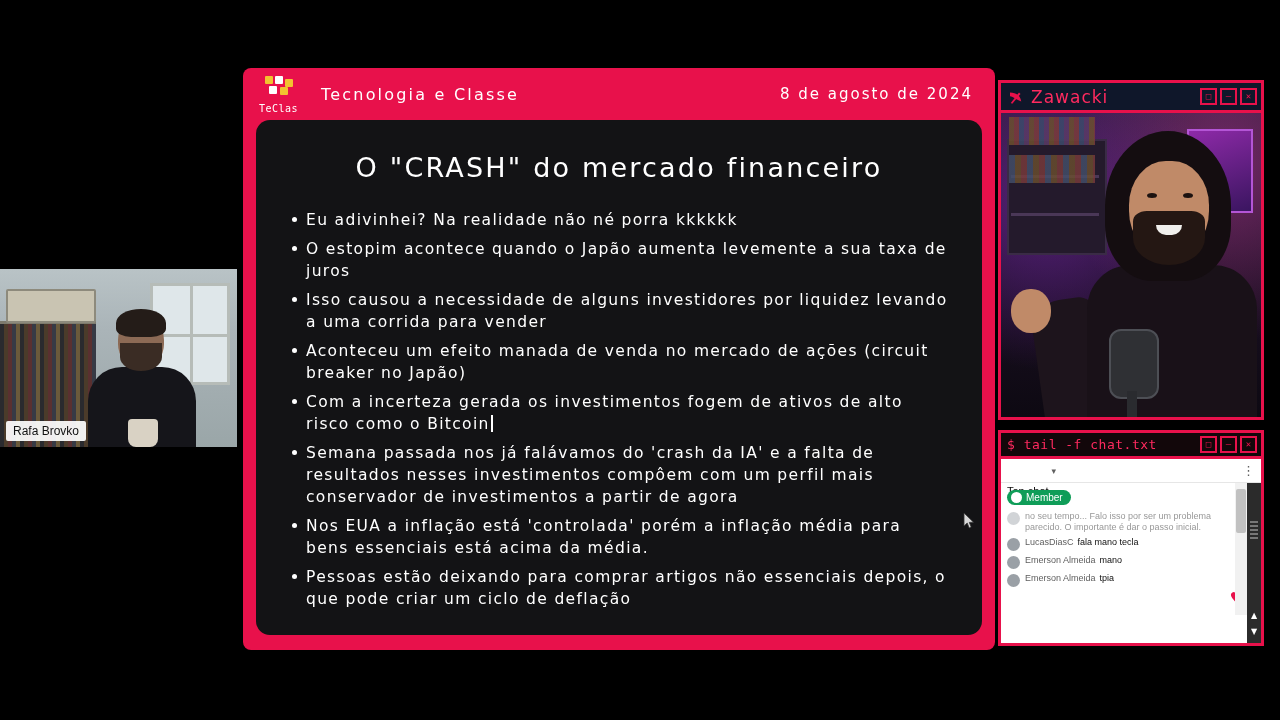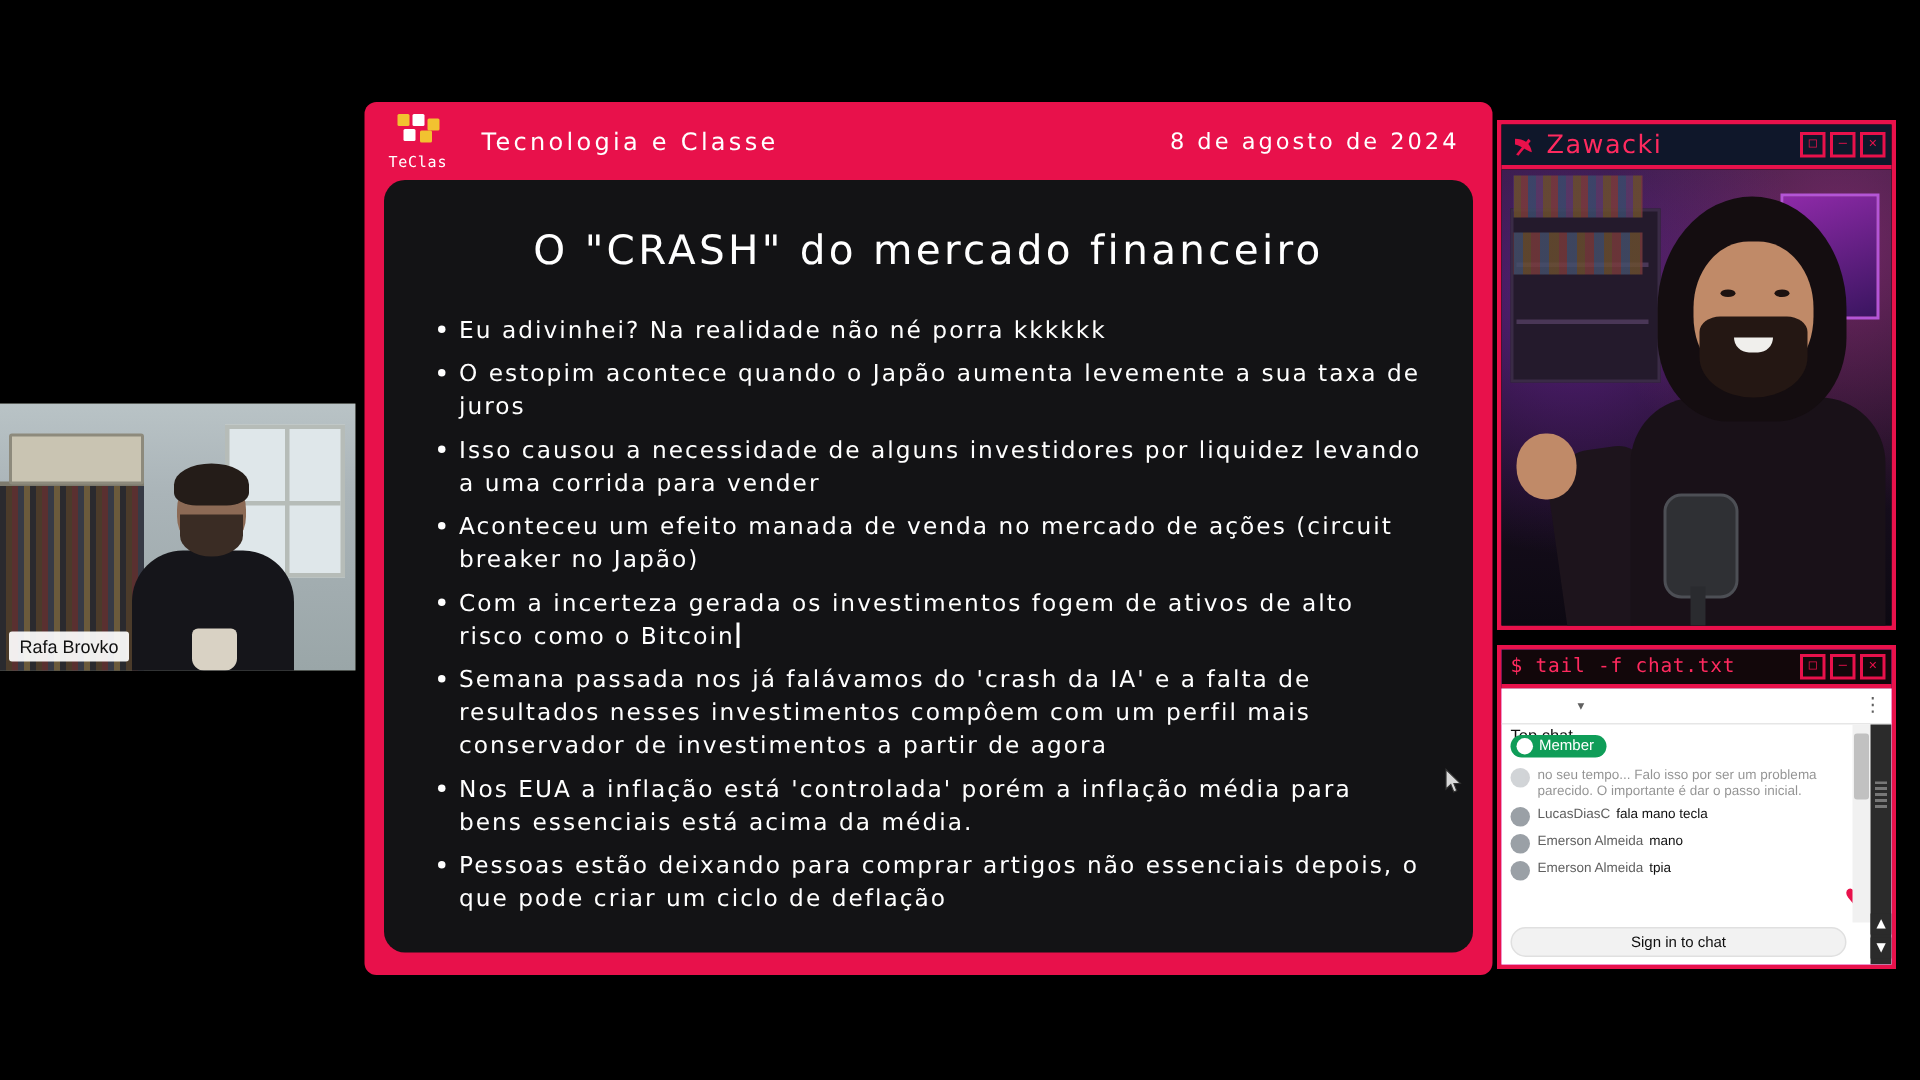--- a/index.html
+++ b/index.html
@@ -718,17 +718,16 @@
 
       <div class="chat-rail">
         <div class="grip"></div>
       </div>
 
       <div class="chat-arrows">
         <div>▲</div>
         <div>▼</div>
       </div>
 
-      <div class="signin">Sign in to chat</div>
     </div>
   </div>
 
 </div>
 
 </body></html>

